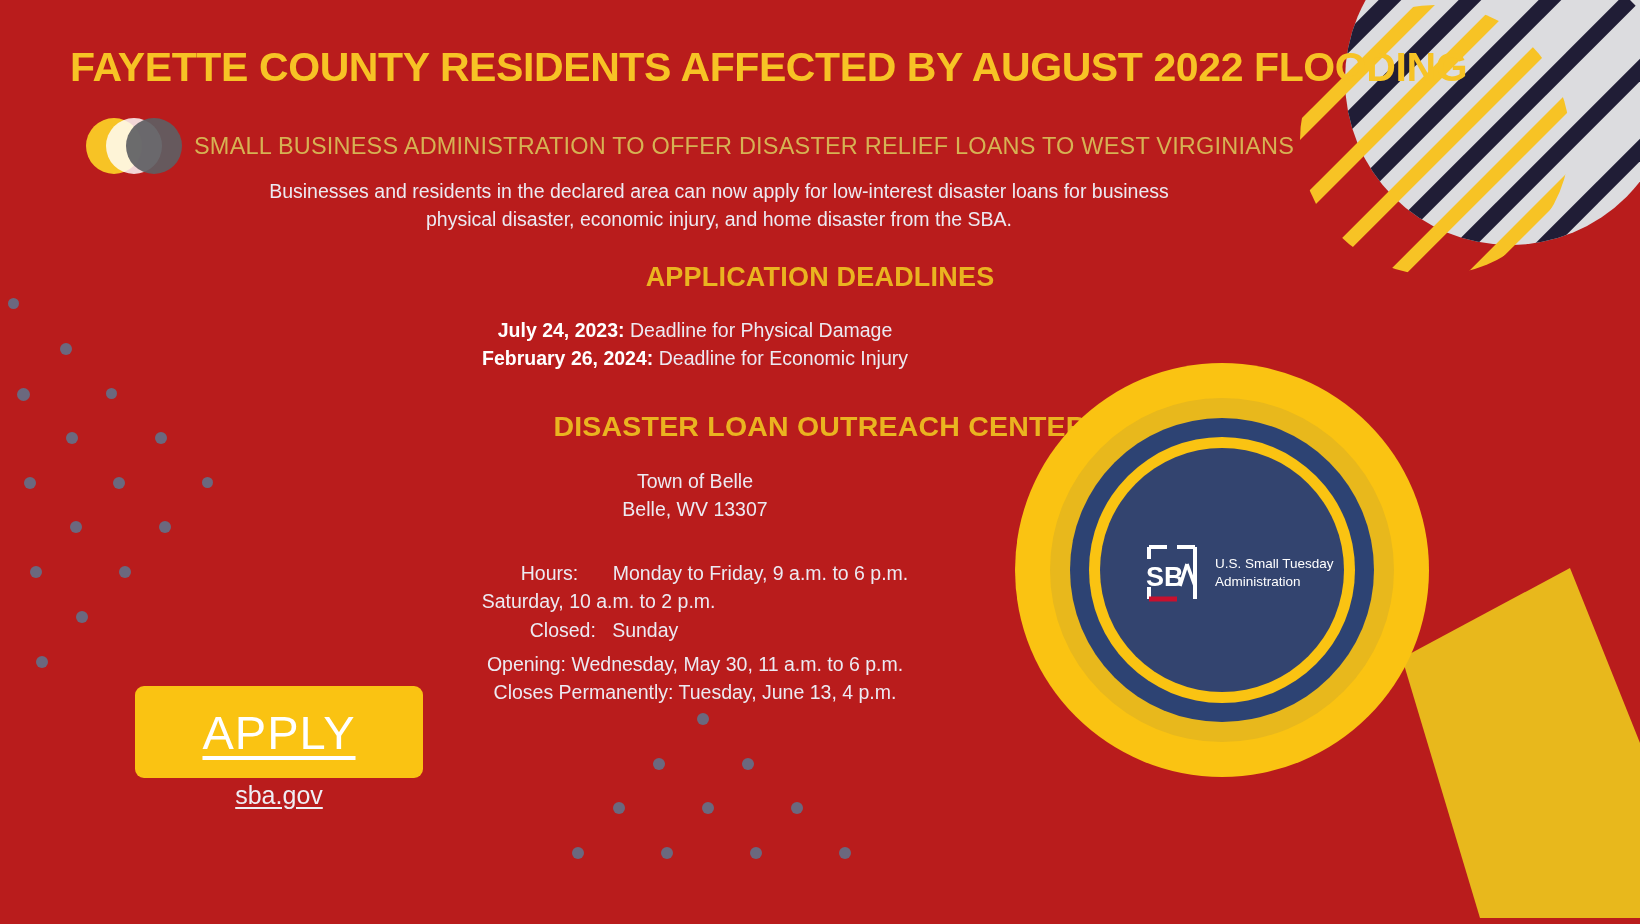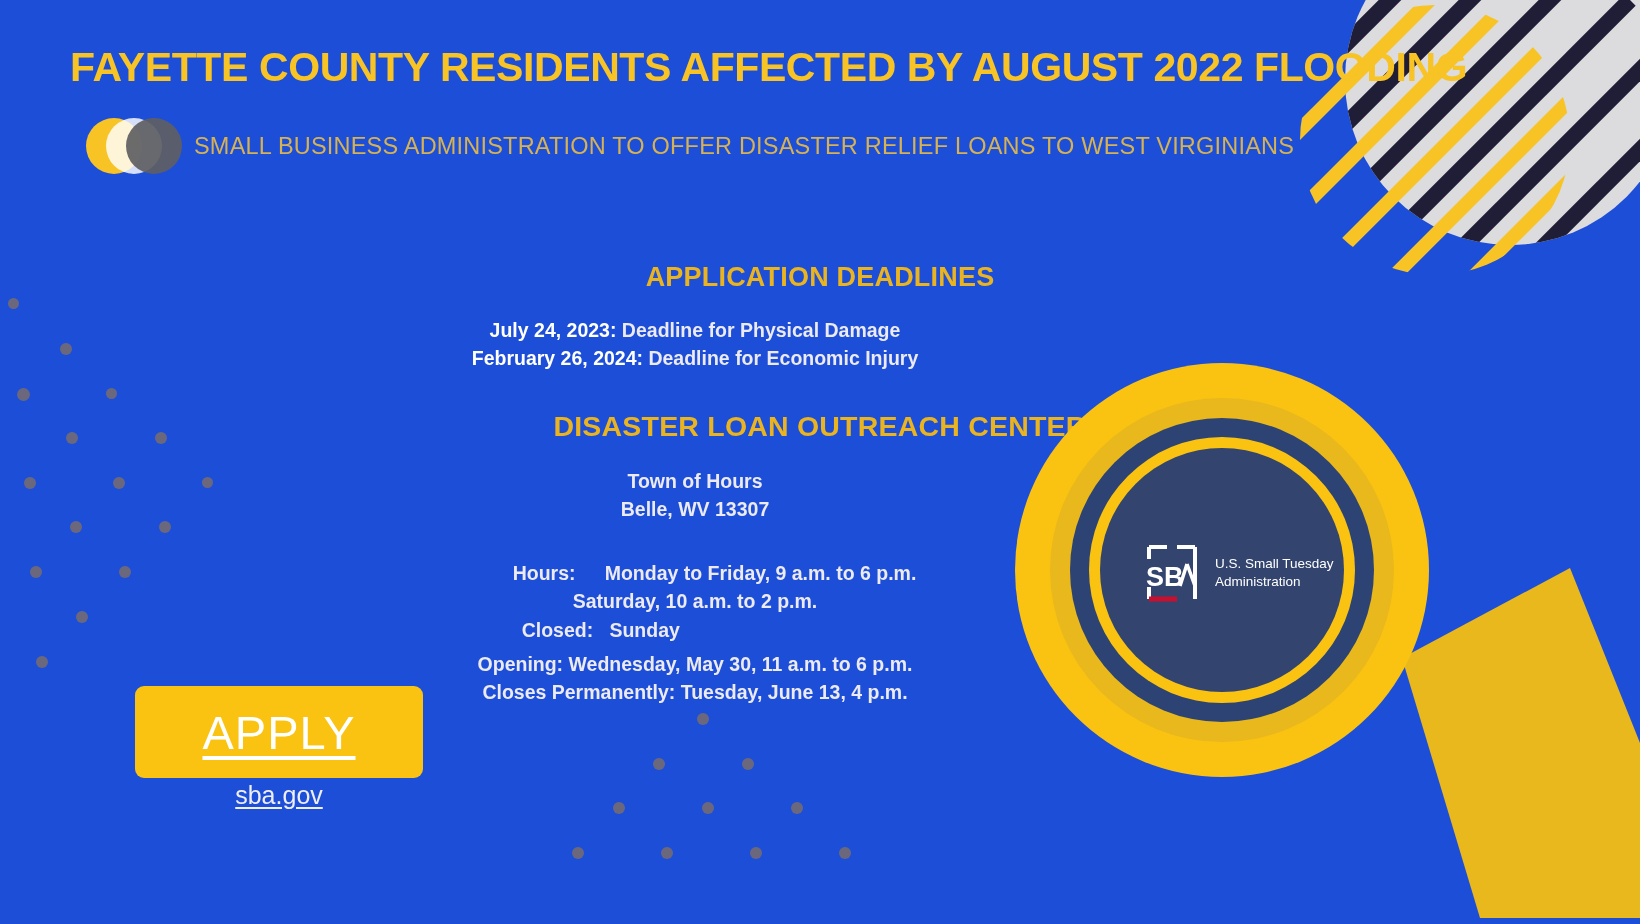--- a/index.html
+++ b/index.html
@@ -7,21 +7,21 @@
     padding: 0;
     background: #1e1b33;
   }
   body {
     font-family: "Liberation Sans", sans-serif;
   }
   #poster {
     position: relative;
     width: 1640px;
     height: 924px;
-    background: #1d4ed8;
+    background: #b91c1c;
     overflow: hidden;
   }
 
   
   .deco-topright {
     position: absolute;
     top: -40px;
     right: -40px;
     width: 430px;
     height: 330px;
@@ -105,21 +105,20 @@
   #deadlines-title { left: 0; top: 262px; font-size: 27px; padding-right: 250px; }
   #dloc-title      { left: 0; top: 410px; font-size: 28.5px; padding-right: 250px; }
 
   .center-block {
     position: absolute;
     width: 100%;
     text-align: center;
     color: #eceaf2;
     padding-right: 250px;
     box-sizing: border-box;
-    font-weight: bold;
   }
   #deadlines-list { top: 316px; font-size: 19.5px; line-height: 1.45; }
   #deadlines-list b { color: #ffffff; }
 
   #address-block  { top: 467px; font-size: 19.5px; line-height: 1.45; }
   #hours-block    { top: 559px; font-size: 19.5px; line-height: 1.45; }
   #dates-block    { top: 650px; font-size: 19.5px; line-height: 1.45; }
 
   .hours-row {
     display: inline-block;
@@ -280,44 +279,45 @@
 
   <div class="subrow">
     <span class="tri-circles">
       <i class="c1"></i>
       <i class="c2"></i>
       <i class="c3"></i>
     </span>
     <span class="subhead">SMALL BUSINESS ADMINISTRATION TO OFFER DISASTER RELIEF LOANS TO WEST VIRGINIANS</span>
   </div>
 
+  <div class="intro">Businesses and residents in the declared area can now apply for low-interest disaster loans for business physical disaster, economic injury, and home disaster from the SBA.</div>
 
   <div class="section-title" id="deadlines-title">APPLICATION DEADLINES</div>
   <div class="center-block" id="deadlines-list">
     <div>
       <b>July 24, 2023:</b><span> Deadline for Physical Damage</span>
     </div>
     <div>
       <b>February 26, 2024:</b><span> Deadline for Economic Injury</span>
     </div>
   </div>
 
   <div class="section-title" id="dloc-title">DISASTER LOAN OUTREACH CENTER</div>
 
   <div class="center-block" id="address-block">
-    <div>Town of Hours</div>
+    <div>Town of Belle</div>
     <div>Belle, WV 13307</div>
   </div>
 
   <div class="center-block" id="hours-block">
     <div class="hours-row">
       <div>
         <span class="hours-label">Hours:</span><span>Monday to Friday, 9 a.m. to 6 p.m.</span>
       </div>
-      <div style="text-align:center">
+      <div style="text-align:left">
         <span>Saturday, 10 a.m. to 2 p.m.</span>
       </div>
       <div class="closed-line" style="text-align:left">
         <span>Closed:</span>&nbsp;&nbsp;&nbsp;<span>Sunday</span>
       </div>
     </div>
   </div>
 
   <div class="center-block" id="dates-block">
     <div>Opening: Wednesday, May 30, 11 a.m. to 6 p.m.</div>

